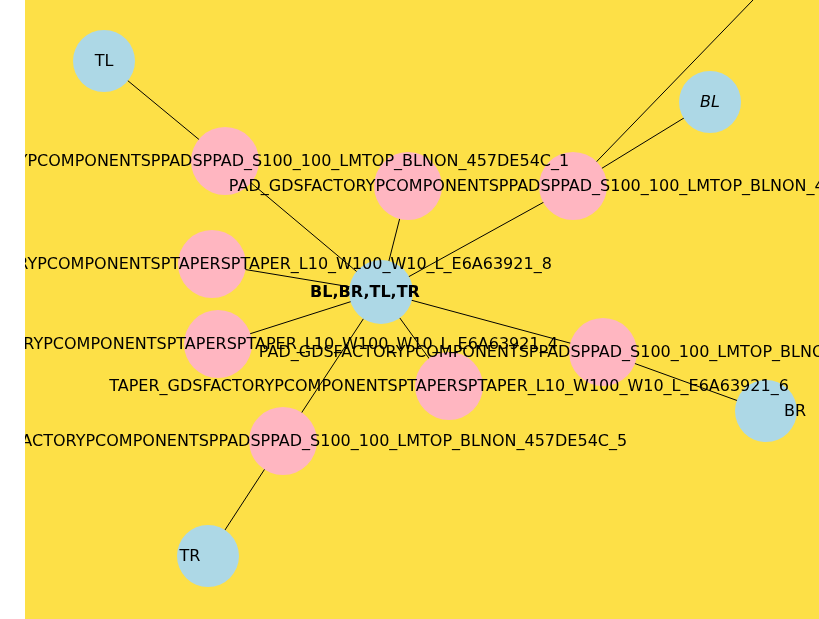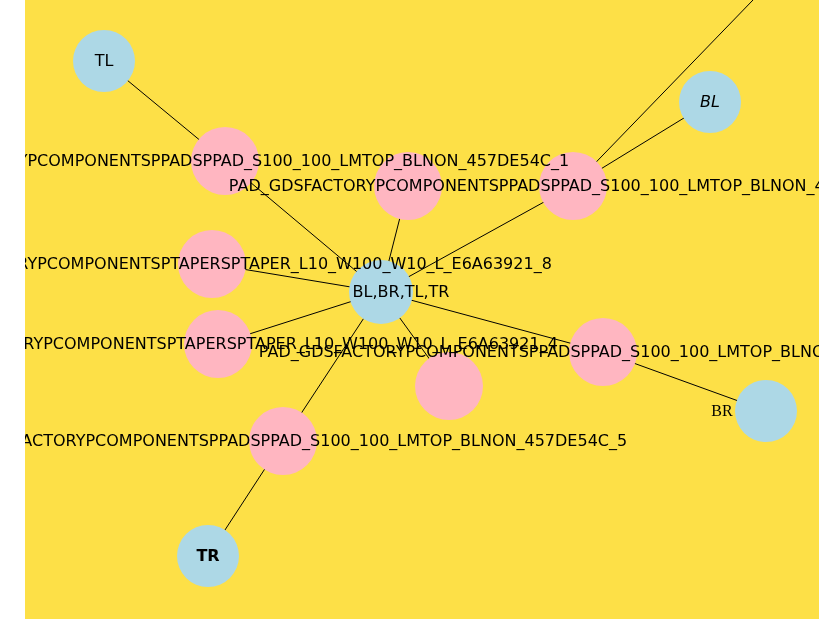--- a/index.html
+++ b/index.html
@@ -69,20 +69,21 @@
       <circle cx="741" cy="411" r="31" fill="#add8e6"></circle>
       <circle cx="258" cy="441" r="34" fill="#ffb6c1"></circle>
       <circle cx="183" cy="556" r="31" fill="#add8e6"></circle>
     </svg>
   <div id="labels">
       <div class="node-label" style="left: 79px; top: 61px; color: rgb(0, 0, 0);">TL</div>
       <div class="node-label" style="left: 685px; top: 102px; color: rgb(0, 0, 0); font-style: italic;">BL</div>
       <div class="node-label" style="left: 200px; top: 161px; color: rgb(0, 0, 0);">PAD_GDSFACTORYPCOMPONENTSPPADSPPAD_S100_100_LMTOP_BLNON_457DE54C_1</div>
       <div class="node-label" style="left: 548px; top: 186px; color: rgb(0, 0, 0);">PAD_GDSFACTORYPCOMPONENTSPPADSPPAD_S100_100_LMTOP_BLNON_457DE54C_3</div>
       <div class="node-label" style="left: 187px; top: 264px; color: rgb(0, 0, 0);">TAPER_GDSFACTORYPCOMPONENTSPTAPERSPTAPER_L10_W100_W10_L_E6A63921_8</div>
-      <div class="node-label" style="left: 376px; top: 292px; color: rgb(0, 0, 0);">BL,BR,TL,TR</div>
+      <div class="node-label" style="left: 340px; top: 292px; color: rgb(0, 0, 0); font-weight: bold;">BL,BR,TL,TR</div>
       <div class="node-label" style="left: 193px; top: 344px; color: rgb(0, 0, 0);">TAPER_GDSFACTORYPCOMPONENTSPTAPERSPTAPER_L10_W100_W10_L_E6A63921_4</div>
       <div class="node-label" style="left: 578px; top: 352px; color: rgb(0, 0, 0);">PAD_GDSFACTORYPCOMPONENTSPPADSPPAD_S100_100_LMTOP_BLNON_457DE54C_7</div>
-      <div class="node-label" style="left: 697px; top: 411px; color: rgb(0, 0, 0); font-family: Liberation Serif, serif;">BR</div>
+      <div class="node-label" style="left: 424px; top: 386px; color: rgb(0, 0, 0);">TAPER_GDSFACTORYPCOMPONENTSPTAPERSPTAPER_L10_W100_W10_L_E6A63921_6</div>
+      <div class="node-label" style="left: 770px; top: 411px; color: rgb(0, 0, 0);">BR</div>
       <div class="node-label" style="left: 258px; top: 441px; color: rgb(0, 0, 0);">PAD_GDSFACTORYPCOMPONENTSPPADSPPAD_S100_100_LMTOP_BLNON_457DE54C_5</div>
-      <div class="node-label" style="left: 183px; top: 556px; color: rgb(0, 0, 0); font-weight: bold;">TR</div>
+      <div class="node-label" style="left: 165px; top: 556px; color: rgb(0, 0, 0);">TR</div>
     </div>
 </div>
 
 </body></html>

